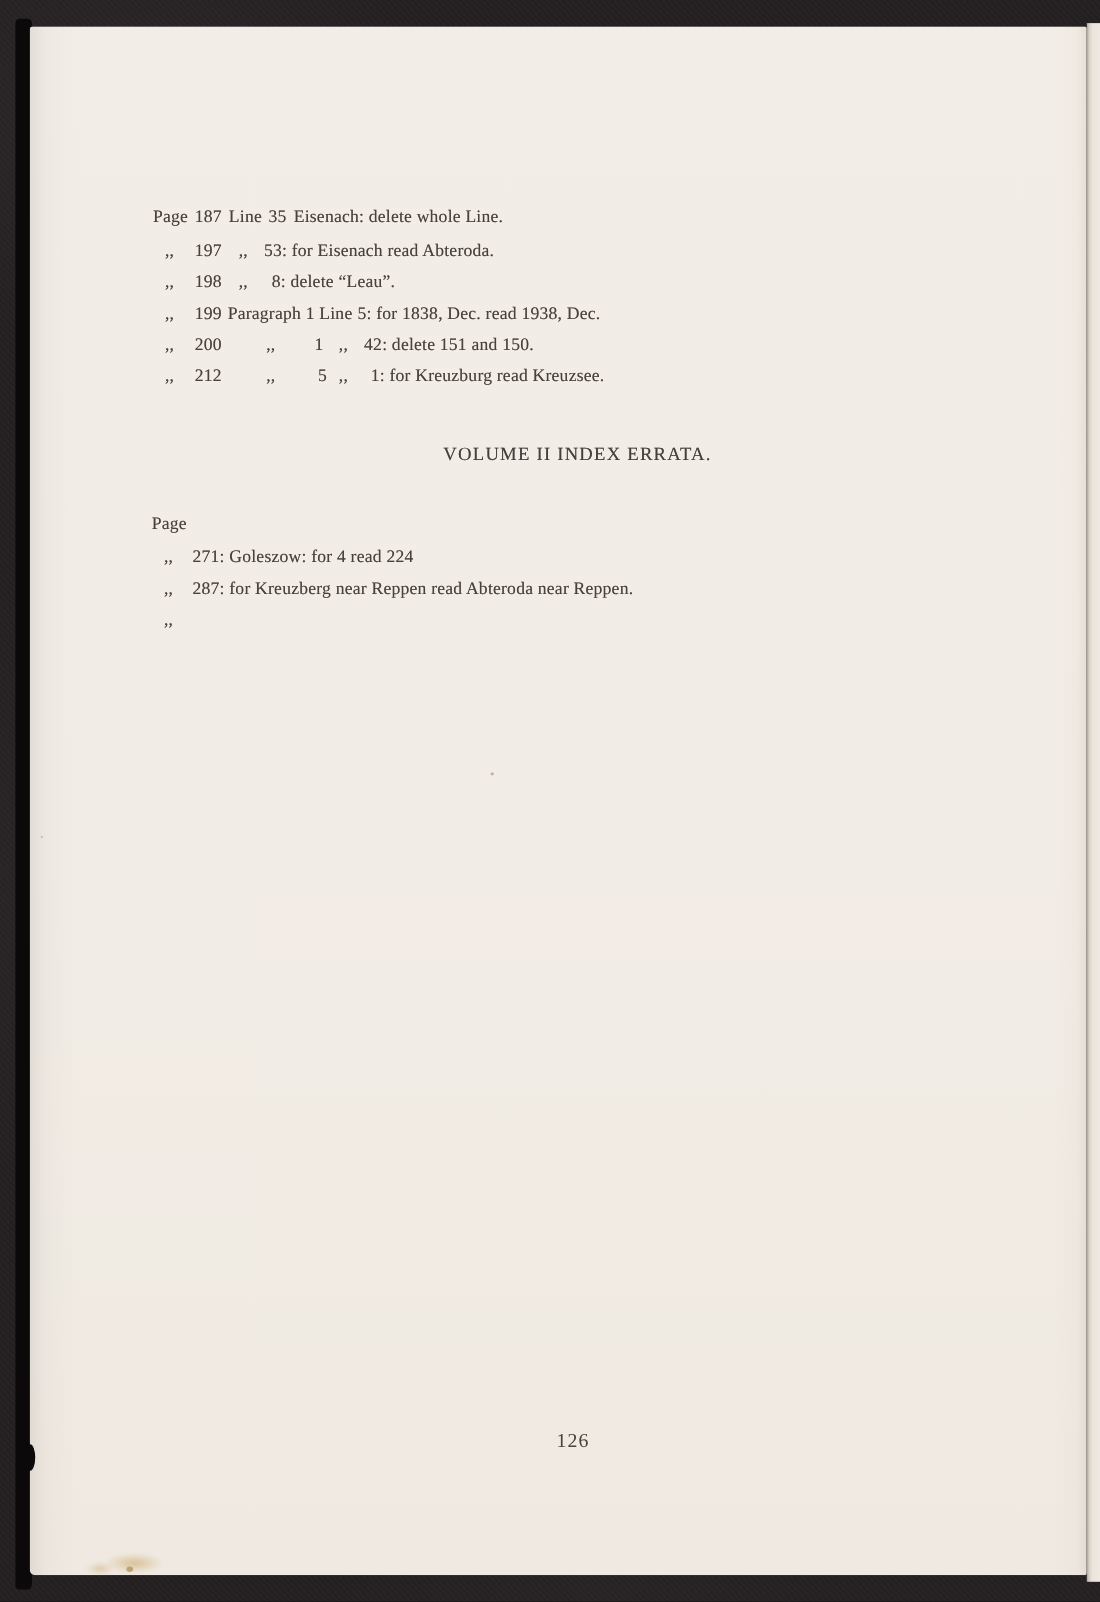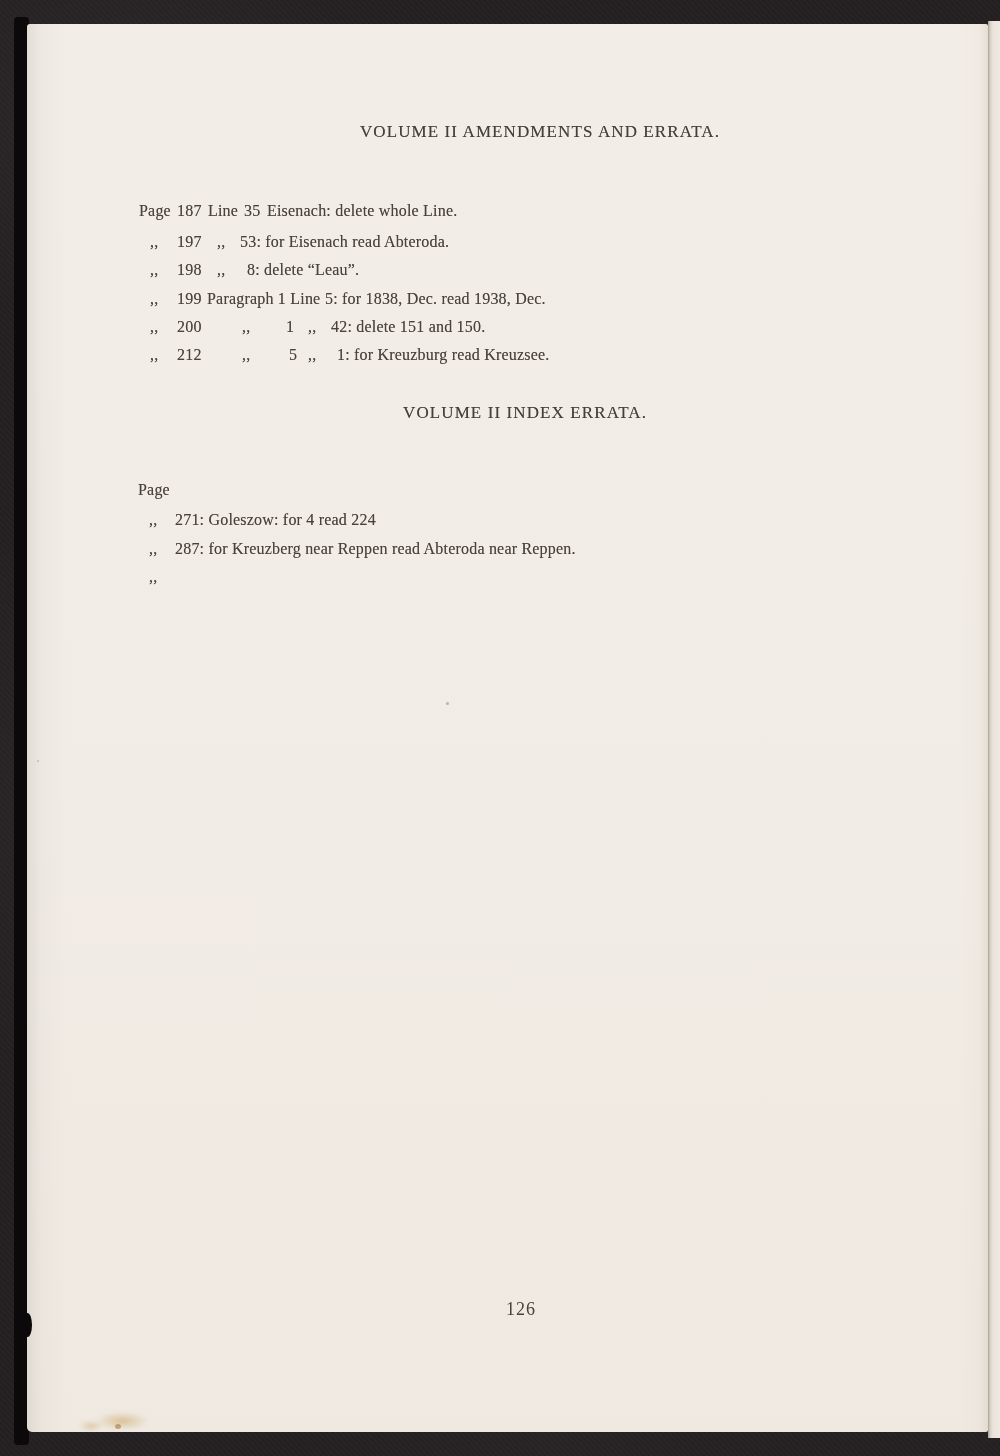--- a/index.html
+++ b/index.html
@@ -27,21 +27,21 @@
     position:absolute;left:988px;top:21px;width:12px;height:1417px;
     background:linear-gradient(90deg,#a99f92 0px,#d6cfc4 2px,#eae4dc 5px,#efe9e2 100%);
   }
   .content{position:absolute;left:0;top:0;width:1000px;height:1456px;color:#48423b;}
   .heading{
     position:absolute;font-size:17px;letter-spacing:1.1px;line-height:20px;
     text-align:center;white-space:nowrap;color:#45403a;
     text-shadow:0 0 .4px rgba(69,64,58,.55);
   }
   .line{position:absolute;left:0;width:100%;height:22px;font-size:16px;line-height:20px;letter-spacing:.2px;}
-  .line span{position:absolute;top:17px;white-space:nowrap;text-shadow:0 0 .4px rgba(72,66,59,.5);text-align:right;}
+  .line span{position:absolute;top:4px;white-space:nowrap;text-shadow:0 0 .4px rgba(72,66,59,.5);text-align:right;}
   .pagenum{position:absolute;font-size:18px;line-height:18px;letter-spacing:1px;text-align:center;}
   .chip{position:absolute;left:23px;top:1313px;width:9px;height:24px;background:#0b0909;border-radius:45% 60% 60% 40%;}
   .stain{position:absolute;border-radius:50%;}
   .stain-a{left:96px;top:1412px;width:52px;height:18px;filter:blur(1.5px);
     background:radial-gradient(ellipse at center, rgba(202,160,88,.55), rgba(202,160,88,0) 72%);}
   .stain-b{left:78px;top:1420px;width:26px;height:12px;filter:blur(1.5px);
     background:radial-gradient(ellipse at center, rgba(198,158,92,.40), rgba(198,158,92,0) 70%);}
   .stain-c{left:115px;top:1424px;width:6px;height:5px;background:rgba(160,115,52,.55);filter:blur(.5px);}
   .speck{position:absolute;border-radius:50%;}
   .speck-a{left:446px;top:702px;width:3px;height:3px;background:rgba(152,142,122,.6);}
@@ -51,21 +51,20 @@
 <body>
 
 <div class="canvas">
 
   <div class="spine"></div>
   <div class="page"></div>
   <div class="facing"></div>
 
   <div class="content">
 
-    <div class="heading" style="left:190px;top:122px;width:700px;">VOLUME II AMENDMENTS AND ERRATA.</div>
 
     <div class="line" style="top:184px">
       <span style="left:139px">Page</span>
       <span style="left:177px">187</span>
       <span style="left:208px">Line</span>
       <span style="left:244px">35</span>
       <span style="left:267px">Eisenach: delete whole Line.</span>
     </div>
     <div class="line" style="top:215px">
       <span style="left:150px">,,</span>

